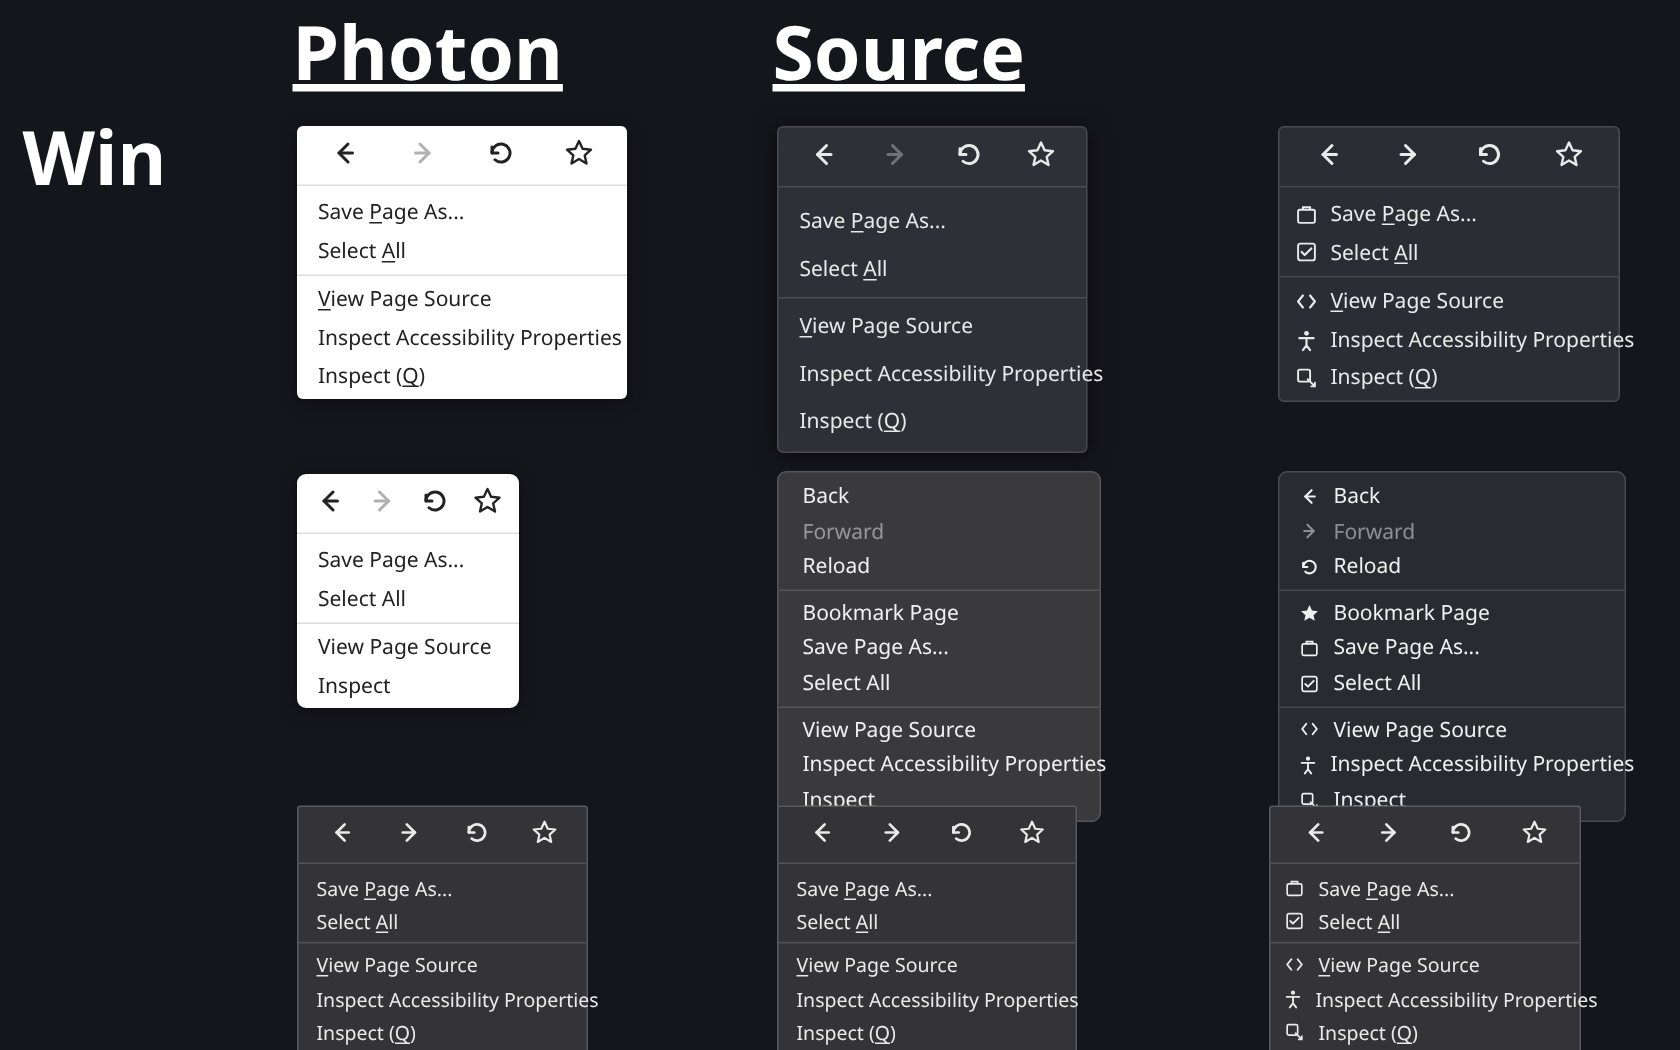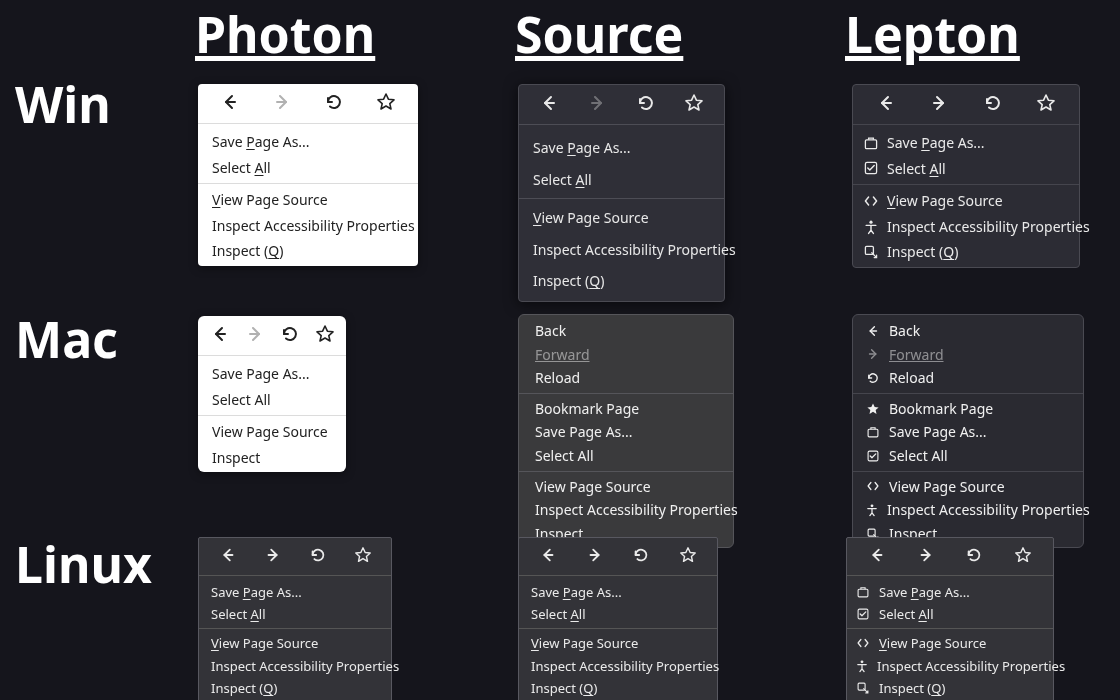--- a/index.html
+++ b/index.html
@@ -54,21 +54,21 @@
   }
   .menu .list { padding: 2px 0; }
   .menu .item {
     display: flex;
     align-items: center;
     padding: 3px 14px;
     white-space: nowrap;
   }
   .menu .item.with-icon { padding-left: 10px; }
   .menu .item .ico { width: 16px; margin-right: 8px; display:flex; align-items:center; justify-content:center;}
-  .menu .item.disabled { opacity: 0.5; text-decoration: underline; }
+  .menu .item.disabled { opacity: 0.5; }
   .menu hr {
     border: none;
     border-top: 1px solid rgba(128,128,128,0.35);
     margin: 3px 0;
   }
   .underline { text-decoration: underline; text-underline-offset: 2px; }
 
   
   .light {
     background: #ffffff;
@@ -168,25 +168,22 @@
         <rect x="3" y="3" width="10" height="10" rx="1.5" fill="none" stroke="currentColor" stroke-width="1.6"></rect>
         <path d="M11 11 l6 6 M14 17 l3 0 l0 -3" stroke="currentColor" stroke-width="1.6" fill="none" stroke-linecap="round"></path>
       </g>
   </defs>
 </svg>
 
 <div class="grid">
 
   <div class="col-header" style="left:195px">Photon</div>
   <div class="col-header" style="left:515px">Source</div>
-  <div class="col-header" style="left:845px">Lepton</div>
 
   <div class="row-header" style="top:70px">Win</div>
-  <div class="row-header" style="top:305px">Mac</div>
-  <div class="row-header" style="top:530px">Linux</div>
 
   <div class="menu light" style="left:198px; top:84px; width:220px;">
     <div class="toolbar">
       <div class="tbtn">
           <svg width="20" height="20" viewBox="0 0 20 20">
             <use href="#i-back"></use>
           </svg>
         </div>
       <div class="tbtn disabled">
           <svg width="20" height="20" viewBox="0 0 20 20">

